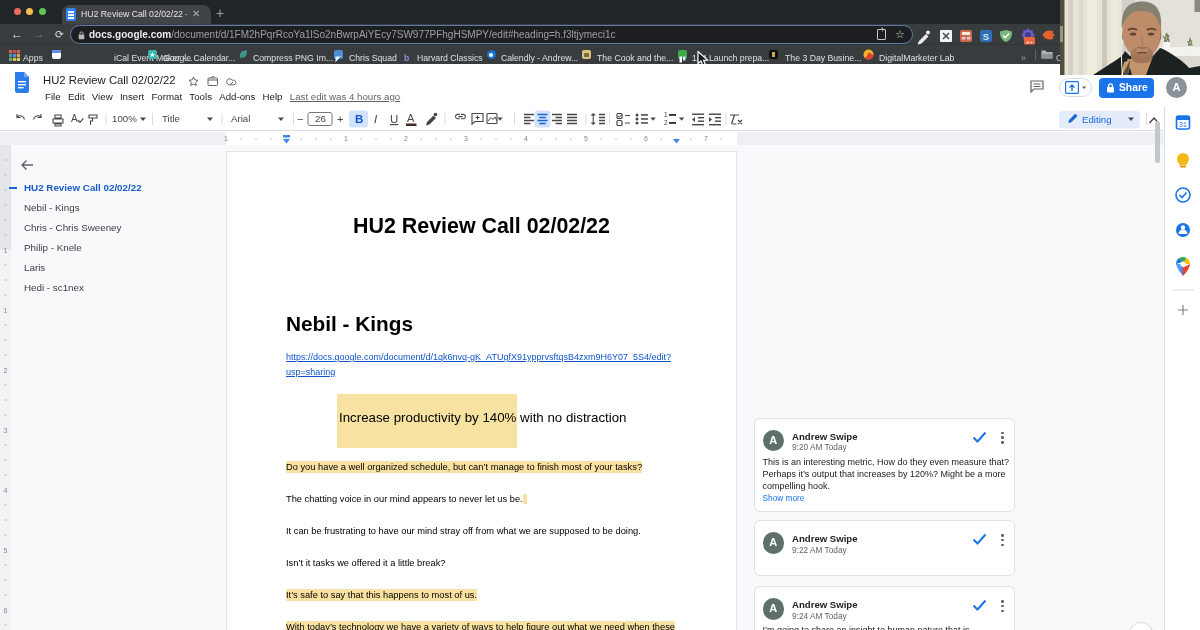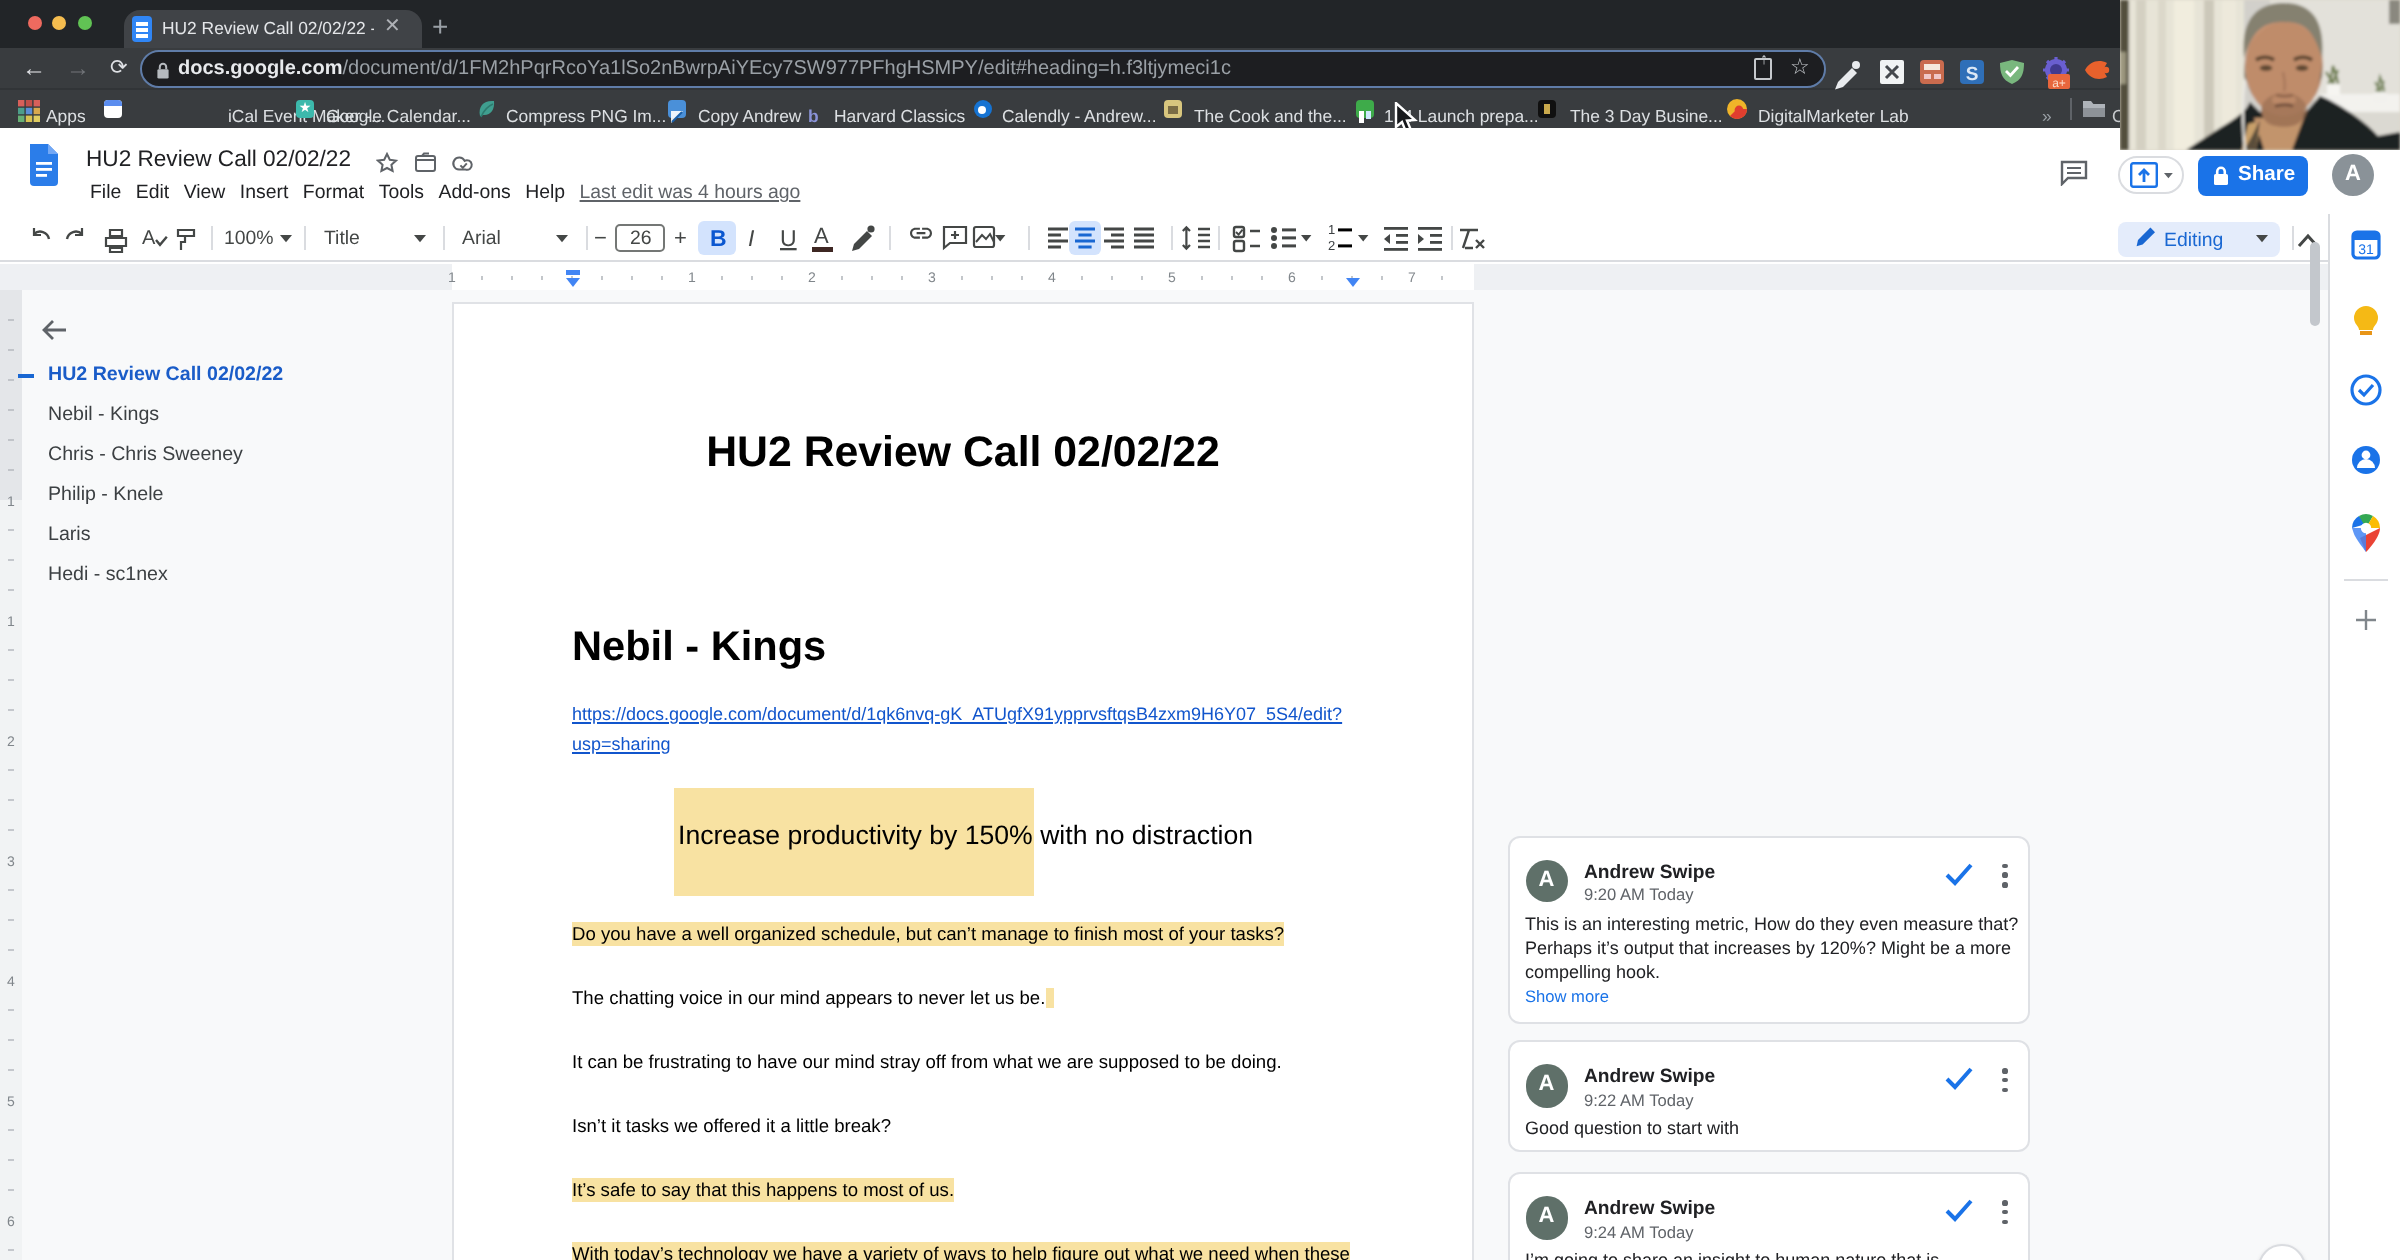--- a/index.html
+++ b/index.html
@@ -92,21 +92,21 @@
 <div class="bm" style="left:163px;">Google Calendar...</div>
 <svg class="abs" style="left:238px;top:49px;" width="11" height="11" viewBox="0 0 11 11">
       <path d="M2 9 C1 4 4 1 9 1.5 C9.5 6 7 9 3.5 8.5 Z" fill="#3f9e8f"></path>
       <path d="M2.5 9.5 C4 6 6 4 8.5 3" stroke="#2d7a6e" stroke-width="0.8" fill="none"></path>
     </svg>
 <div class="bm" style="left:253px;">Compress PNG Im...</div>
 <div class="bi" style="left:334px;background:#4a90d9;"><svg width="9" height="9" viewBox="0 0 9 9">
         <path d="M1.5 1.5 h6 l-6 6 Z" fill="#fff" opacity="0.9"></path>
         <path d="M2 7 l5 -5" stroke="#1b5fa8" stroke-width="1"></path>
       </svg></div>
-<div class="bm" style="left:349px;">Copy Andrew</div>
+<div class="bm" style="left:349px;">Chris Squad</div>
 <div class="bm" style="left:404px;color:#8a93d8;font-weight:bold;">b</div>
 <div class="bm" style="left:417px;">Harvard Classics</div>
 <div class="bi" style="left:487px;background:#1673d2;border-radius:50%;">
       <div style="width:4px;height:4px;background:#fff;border-radius:50%;margin:2.5px auto 0 2px;"></div>
     </div>
 <div class="bm" style="left:501px;">Calendly - Andrew...</div>
 <div class="bi" style="left:582px;background:#d8c67e;">
       <div style="width:5px;height:4px;background:#7a6c45;margin:2.5px auto 0;"></div>
     </div>
 <div class="bm" style="left:597px;">The Cook and the...</div>
@@ -340,21 +340,21 @@
 <div class="abs" style="left:24px;top:222px;height:12px;font-size:9.8px;line-height:12px;color:#3c4043;white-space:nowrap;">Chris - Chris Sweeney</div>
 <div class="abs" style="left:24px;top:242px;height:12px;font-size:9.8px;line-height:12px;color:#3c4043;white-space:nowrap;">Philip - Knele</div>
 <div class="abs" style="left:24px;top:262px;height:12px;font-size:9.8px;line-height:12px;color:#3c4043;white-space:nowrap;">Laris</div>
 <div class="abs" style="left:24px;top:282px;height:12px;font-size:9.8px;line-height:12px;color:#3c4043;white-space:nowrap;">Hedi - sc1nex</div>
 
 <div class="abs" id="page" style="left:226px;top:151px;width:511px;height:479px;background:#fff;border:1px solid #e0e2e6;border-bottom:none;"></div>
 <div class="abs" style="left:226px;top:211px;width:511px;height:30px;text-align:center;font-size:21.4px;line-height:30px;font-weight:bold;color:#000;">HU2 Review Call 02/02/22</div>
 <div class="abs" style="left:286px;top:313px;height:22px;font-size:20.8px;line-height:22px;font-weight:bold;color:#000;">Nebil - Kings</div>
 <div class="abs" style="left:286px;top:350px;width:387px;font-size:9px;line-height:14.5px;color:#1155cc;text-decoration:underline;word-break:break-all;">https://docs.google.com/document/d/1qk6nvq-gK_ATUgfX91ypprvsftqsB4zxm9H6Y07_5S4/edit?usp=sharing</div>
 <div class="abs" style="left:337px;top:393.5px;width:180px;height:54.5px;background:#f8e2a2;"></div>
-<div class="abs" style="left:339px;top:411px;height:14px;font-size:13.3px;line-height:14px;color:#000;white-space:nowrap;">Increase productivity by 150% with no distraction</div>
+<div class="abs" style="left:339px;top:411px;height:14px;font-size:13.3px;line-height:14px;color:#000;white-space:nowrap;">Increase productivity by 140% with no distraction</div>
 <div class="abs" style="left:286px;top:461px;height:12px;background:#f8e2a2;font-size:9.3px;line-height:12px;color:#000;white-space:nowrap;">Do you have a well organized schedule, but can’t manage to finish most of your tasks?</div>
 <div class="abs" style="left:286px;top:493px;height:12px;font-size:9.3px;line-height:12px;color:#000;white-space:nowrap;">The chatting voice in our mind appears to never let us be.<span style="background:#f8e2a2;color:transparent;">  </span></div>
 <div class="abs" style="left:286px;top:525px;height:12px;font-size:9.3px;line-height:12px;color:#000;white-space:nowrap;">It can be frustrating to have our mind stray off from what we are supposed to be doing.</div>
 <div class="abs" style="left:286px;top:557px;height:12px;font-size:9.3px;line-height:12px;color:#000;white-space:nowrap;">Isn’t it tasks we offered it a little break?</div>
 <div class="abs" style="left:286px;top:589px;height:12px;background:#f8e2a2;font-size:9.3px;line-height:12px;color:#000;white-space:nowrap;">It’s safe to say that this happens to most of us.</div>
 <div class="abs" style="left:286px;top:621px;height:12px;background:#f8e2a2;font-size:9.3px;line-height:12px;color:#000;white-space:nowrap;">With today’s technology we have a variety of ways to help figure out what we need when these</div>
 
 <style>
 .card { position:absolute; left:754px; width:261px; background:#fff; border:1px solid #dfe1e5; border-radius:6px; }
 .cav { position:absolute; left:7.5px; top:11px; width:21.5px; height:21.5px; border-radius:50%; background:#5f7069; color:#fff; font-size:11px; font-weight:bold; text-align:center; line-height:21.5px; }
@@ -384,21 +384,20 @@
       <div class="cname">Andrew Swipe</div>
       <div class="ctime">9:22 AM Today</div>
  <svg style="position:absolute;right:27px;top:12px;" width="15" height="13" viewBox="0 0 15 13">
         <path d="M1.5 6.5 L5.5 10.5 L13.5 1.5" stroke="#1a73e8" stroke-width="2" fill="none"></path>
       </svg>
  <div class="cdots">
         <i></i>
         <i></i>
         <i></i>
       </div>
- <div class="cbody" style="top:37px;">Good question to start with</div>
 </div>
 <div class="card" style="top:586px;height:44px;border-bottom:none;border-radius:6px 6px 0 0;">
  <div class="cav">A</div>
       <div class="cname">Andrew Swipe</div>
       <div class="ctime">9:24 AM Today</div>
  <svg style="position:absolute;right:27px;top:12px;" width="15" height="13" viewBox="0 0 15 13">
         <path d="M1.5 6.5 L5.5 10.5 L13.5 1.5" stroke="#1a73e8" stroke-width="2" fill="none"></path>
       </svg>
  <div class="cdots">
         <i></i>

